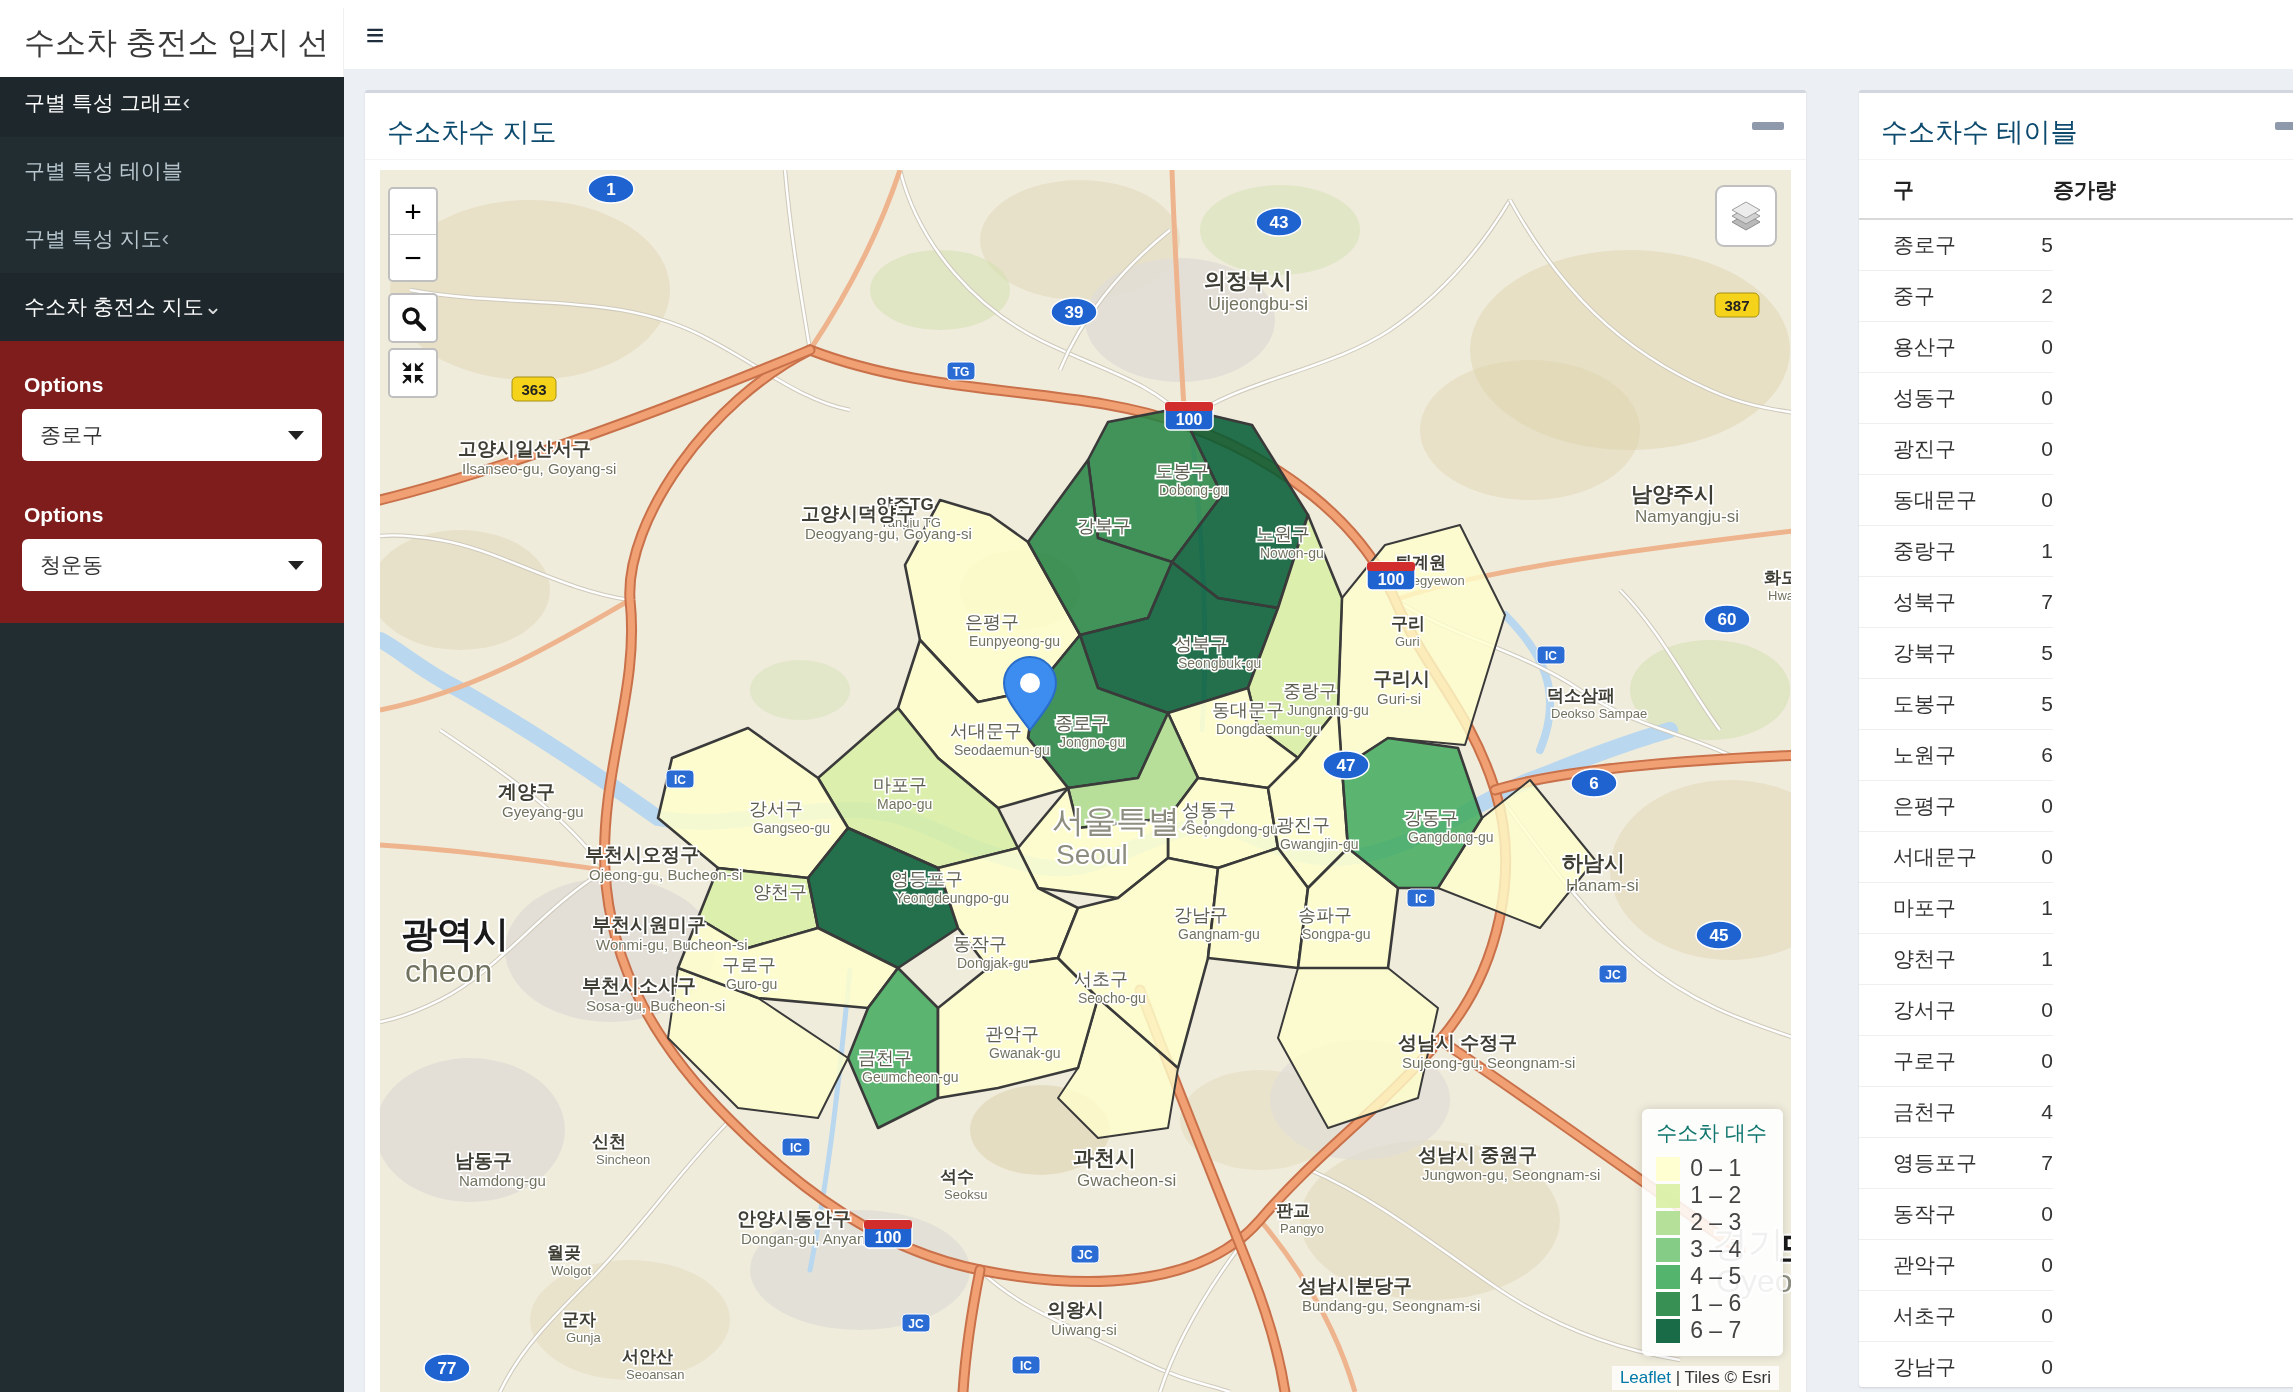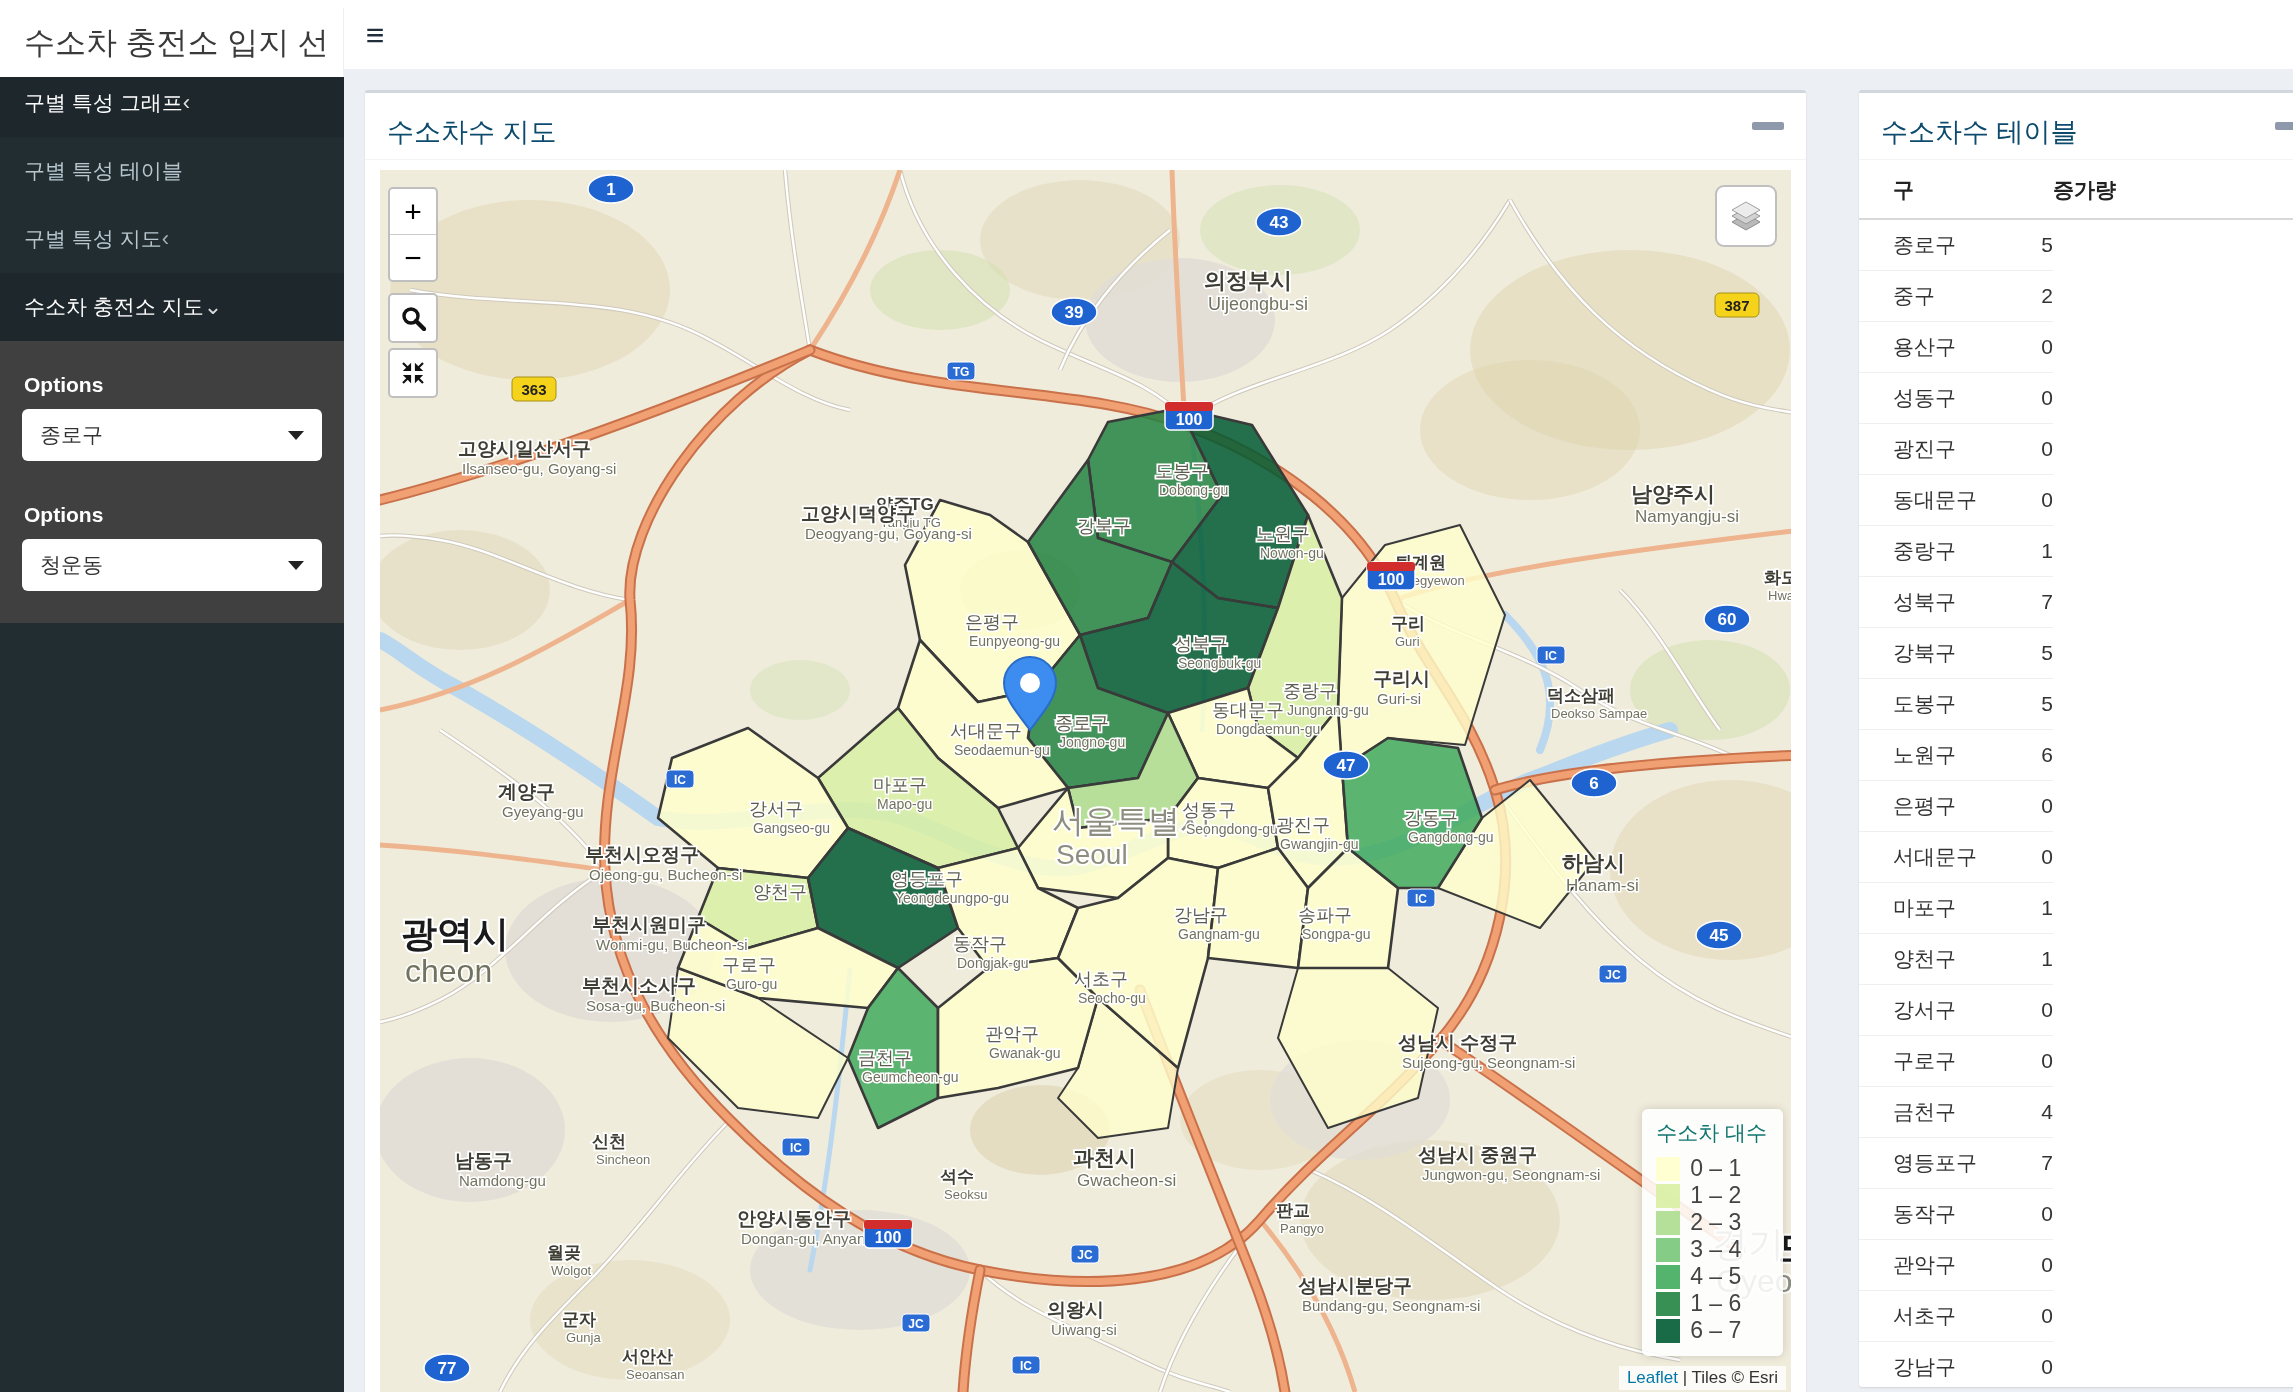--- a/index.html
+++ b/index.html
@@ -10,21 +10,21 @@
     display:flex;align-items:center;padding-left:24px;box-sizing:border-box;}
   .logo span{font-size:31px;color:#3a3a3a;white-space:nowrap;overflow:hidden;}
   .hamburger{position:absolute;left:344px;top:0;width:62px;height:69px;display:flex;align-items:center;justify-content:center;cursor:pointer;}
   .hamburger span{font-size:32px;color:#1f2d3d;font-weight:bold;line-height:1;}
   
   .sidebar{position:absolute;left:0;top:69px;width:344px;height:1323px;background:#222d32;z-index:20;}
   .side-item{height:68px;display:flex;align-items:center;
     padding:0 26px 0 24px;color:#b8c7ce;font-size:21px;cursor:pointer;}
   .side-item .chev{font-size:22px;opacity:.85;}
   .side-item.lit{background:#1e282c;color:#fff;}
-  .side-panel{background:#404040;padding:18px 0 26px 0;}
+  .side-panel{background:#7f1d1d;padding:18px 0 26px 0;}
   .opt-label{color:#fff;font-weight:bold;font-size:21px;margin:14px 0 12px 24px;}
   .sel{width:300px;height:52px;margin:0 0 6px 22px;background:#fff;border-radius:6px;position:relative;
     display:flex;align-items:center;padding-left:18px;box-sizing:border-box;font-size:21px;color:#333;cursor:pointer;}
   .sel .caret{position:absolute;right:18px;top:50%;margin-top:-4px;width:0;height:0;
     border-left:8px solid transparent;border-right:8px solid transparent;border-top:9px solid #222;}
   .gap20{height:22px;}
   
   .card{position:absolute;background:#fff;border-radius:3px;border-top:3px solid #d2d6de;
     box-shadow:0 1px 2px rgba(0,0,0,.12);}
   .card-head{height:66px;display:flex;align-items:center;justify-content:space-between;
@@ -41,21 +41,21 @@
   .zoomctl div:first-child{border-bottom:1px solid #ccc;}
   .searchctl{left:8px;top:123px;width:46px;height:46px;display:flex;align-items:center;justify-content:center;cursor:pointer;}
   .extctl{left:8px;top:178px;width:46px;height:46px;display:flex;align-items:center;justify-content:center;cursor:pointer;}
   .layersctl{right:14px;top:15px;width:58px;height:58px;border-radius:9px;display:flex;align-items:center;justify-content:center;cursor:pointer;}
   .legend{position:absolute;right:8px;bottom:36px;background:rgba(255,255,255,.87);border-radius:6px;
     padding:10px 16px 12px 14px;z-index:12;box-shadow:0 0 10px rgba(0,0,0,.15);}
   .legend h4{margin:0 0 8px 0;font-size:21px;color:#0f766e;font-weight:normal;}
   .lg-row{display:flex;align-items:center;height:27px;}
   .lg-sw{width:24px;height:24px;margin-right:10px;opacity:.9;}
   .lg-tx{font-size:23px;color:#444;}
-  .attrib{position:absolute;right:5px;bottom:2px;background:rgba(255,255,255,.8);padding:2px 8px;
+  .attrib{position:absolute;right:12px;bottom:2px;background:rgba(255,255,255,.8);padding:2px 8px;
     font-size:17px;color:#333;z-index:12;}
   .attrib a{color:#0078A8;text-decoration:none;cursor:pointer;}
   
   .tbl{width:100%;border-collapse:collapse;margin-top:4px;}
   .tbl th{font-size:21px;color:#222;text-align:left;font-weight:bold;padding:12px 0 14px 0;border-bottom:2px solid #d8d8d8;}
   .tbl td{font-size:21px;color:#333;padding:11px 0;border-bottom:1px solid #efefef;}
   .tbl th:first-child,.tbl td:first-child{padding-left:34px;width:160px;}
   .tbl tbody{display:block;}
   svg text{font-family:"Liberation Sans","DejaVu Sans",sans-serif;}
   .lbl{paint-order:stroke;stroke:#ffffff;stroke-width:3.5px;fill:#5c5d4f;}

